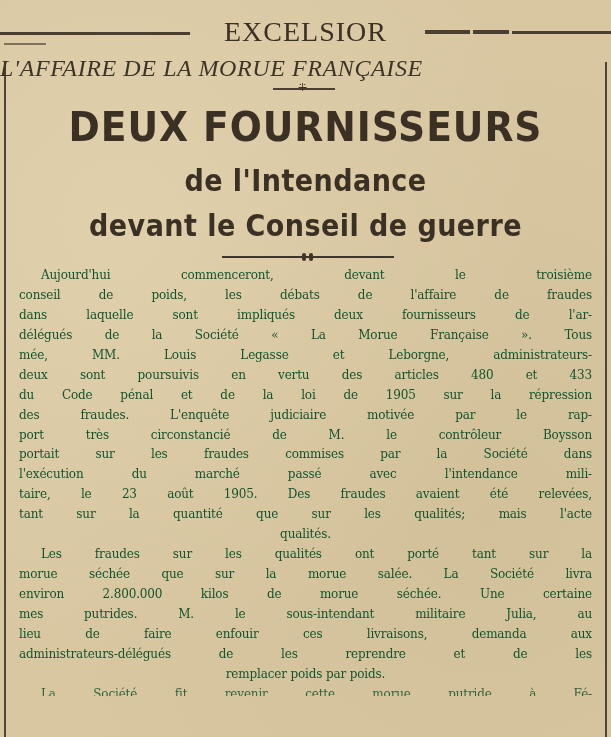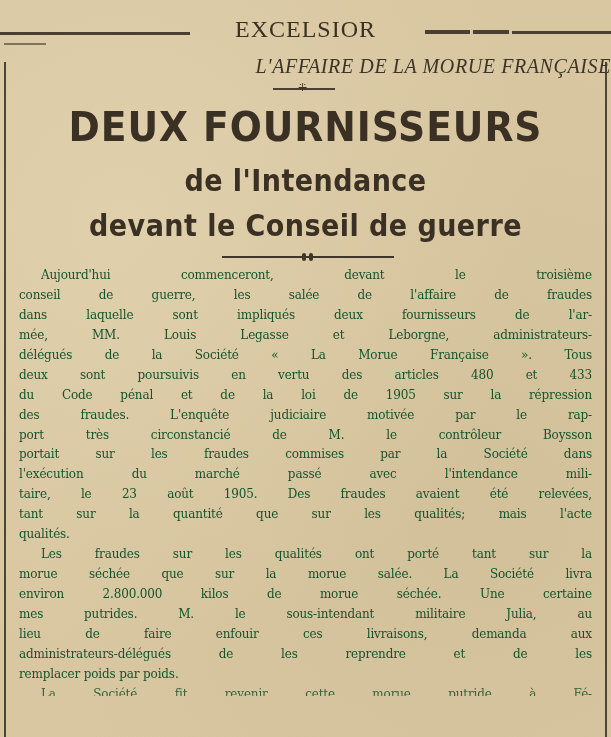--- a/index.html
+++ b/index.html
@@ -31,21 +31,21 @@
       left: 0;
       width: 611px;
       height: 34px;
     }
     .masthead-title {
       position: absolute;
       left: 0; width: 611px;
       top: 2px;
       text-align: center;
       font-family: "Liberation Serif", serif;
-      font-size: 24px;
+      font-size: 28px;
       letter-spacing: 1px;
       color: #3a3024;
       font-weight: normal;
     }
     .rule-left {
       position: absolute;
       left: 0; top: 18px;
       width: 190px; height: 3px;
       background: #4a3f30;
     }
@@ -78,24 +78,24 @@
       position: absolute;
       left: 605px; top: 62px;
       width: 2px; height: 675px;
       background: #4f4535;
     }
     
     .kicker {
       position: absolute;
       top: 55px;
       left: 0; width: 611px;
-      text-align: right;
+      text-align: left;
       font-family: "Liberation Serif", serif;
       font-style: italic;
-      font-size: 20px;
+      font-size: 24px;
       letter-spacing: 0.6px;
       color: #3d3428;
     }
     .orn-small {
       position: absolute;
       top: 87px;
       left: 273px;
       width: 62px;
       height: 4px;
     }
@@ -174,21 +174,21 @@
     .line-j {
       display: block;
       text-align: justify;
       text-align-last: justify;
       white-space: nowrap;
       height: 19.95px;
       overflow: visible;
     }
     .line-l {
       display: block;
-      text-align: left;
+      text-align: center;
       white-space: nowrap;
       height: 19.95px;
     }
     .indent { padding-left: 22px; }
     .cut {
       height: 11px;
       overflow: hidden;
       opacity: 0.85;
     }
   </style>
@@ -221,24 +221,24 @@
   <div class="headline hl-3">devant le Conseil de guerre</div>
 
   <div class="orn-large">
     <div class="line"></div>
     <div class="knot" style="left:80px;"></div>
     <div class="knot" style="left:87px;"></div>
   </div>
 
   <div class="body-text">
     <span class="line-j indent">Aujourd'hui commenceront, devant le troisième</span>
-    <span class="line-j">conseil de guerre, les salée de l'affaire de fraudes</span>
+    <span class="line-j">conseil de poids, les débats de l'affaire de fraudes</span>
     <span class="line-j">dans laquelle sont impliqués deux fournisseurs de l'ar-</span>
+    <span class="line-j">délégués de la Société « La Morue Française ». Tous</span>
     <span class="line-j">mée, MM. Louis Legasse et Leborgne, administrateurs-</span>
-    <span class="line-j">délégués de la Société « La Morue Française ». Tous</span>
     <span class="line-j">deux sont poursuivis en vertu des articles 480 et 433</span>
     <span class="line-j">du Code pénal et de la loi de 1905 sur la répression</span>
     <span class="line-j">des fraudes. L'enquête judiciaire motivée par le rap-</span>
     <span class="line-j">port très circonstancié de M. le contrôleur Boysson</span>
     <span class="line-j">portait sur les fraudes commises par la Société dans</span>
     <span class="line-j">l'exécution du marché passé avec l'intendance mili-</span>
     <span class="line-j">taire, le 23 août 1905. Des fraudes avaient été relevées,</span>
     <span class="line-j">tant sur la quantité que sur les qualités; mais l'acte</span>
     <span class="line-l">qualités.</span>
     <span class="line-j indent">Les fraudes sur les qualités ont porté tant sur la</span>

